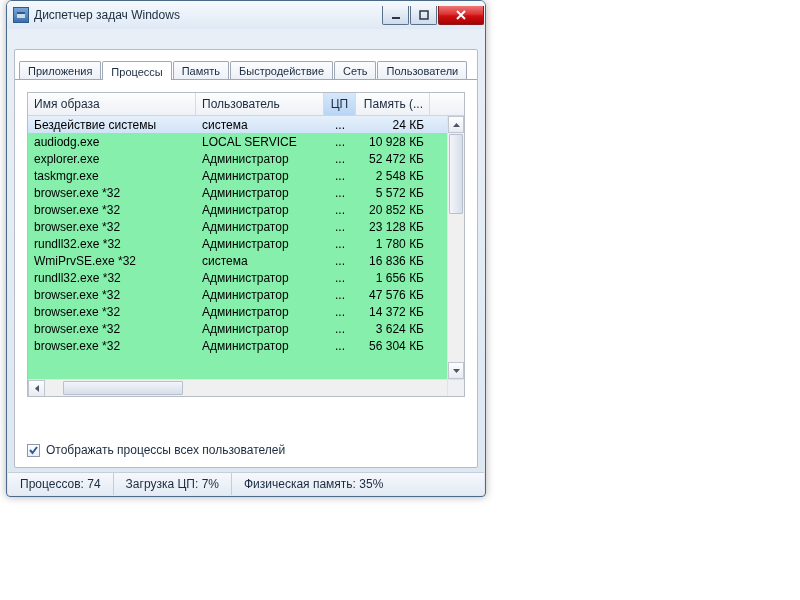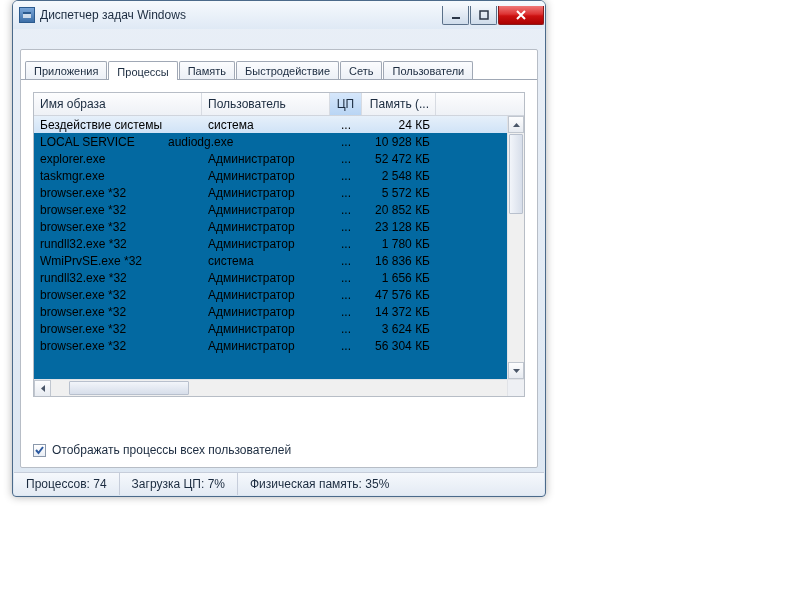--- a/index.html
+++ b/index.html
@@ -1,18 +1,18 @@
 <!DOCTYPE html>
 <html><head>
 <meta charset="utf-8">
 <style>
   * { box-sizing: border-box; font-family: "Segoe UI", Tahoma, sans-serif; }
   body { margin: 0; background: #fff; width: 800px; height: 600px; overflow: hidden; }
   .window {
-    position: absolute; left: 12px; top: 0; width: 534px; height: 497px;
+    position: absolute; left: 6px; top: 0; width: 480px; height: 497px;
     border: 1px solid #4b6a8a; border-radius: 6px 6px 4px 4px;
     background: linear-gradient(#e9eff7, #dde7f2);
     box-shadow: 0 0 8px rgba(0,0,0,.3);
   }
   .titlebar {
     height: 28px; display: flex; align-items: center;
     background: linear-gradient(#f5f9fd, #dfe9f5);
     border-radius: 5px 5px 0 0; padding-left: 6px;
   }
   .title-icon { width: 16px; height: 16px; background: linear-gradient(#7aa6d8,#3c6fa8); border: 1px solid #2b5a8e; margin-right: 5px; display:flex; align-items:center; justify-content:center;}
@@ -31,21 +31,21 @@
   .menuitem { padding: 1px 7px; cursor: default; }
   .client { position: absolute; left: 7px; right: 7px; top: 48px; bottom: 28px; background: #fff; border: 1px solid #b7bdc6; border-radius: 2px; }
   .tabsrow { display: flex; align-items: flex-end; height: 24px; margin-top: 6px; padding-left: 4px; border-bottom: 1px solid #a0a8b5; }
   .tab {
     font-size: 11px; padding: 3px 8px 2px 8px; border: 1px solid #a0a8b5;
     border-bottom: none; margin-right: 1px; background: linear-gradient(#fbfcfe,#ecf0f6);
     border-radius: 2px 2px 0 0; color: #1b2b3f; position: relative;
   }
   .tab.active { background: #fff; padding-top: 4px; margin-bottom: -1px; z-index:2;}
   .tabpage { padding: 12px 12px 8px 12px; height: calc(100% - 30px); position: relative; }
-  .listview { border: 1px solid #b7bdc6; width: 100%; height: 305px; background:#0369a1; display:flex; flex-direction:column; }
+  .listview { border: 1px solid #b7bdc6; width: 100%; height: 305px; background:#86efac; display:flex; flex-direction:column; }
   .lvheader { display: flex; background: linear-gradient(#fdfdfe,#eef1f6); border-bottom: 1px solid #d0d5dd; height: 23px; font-size: 12px; }
   .lvcol { border-right: 1px solid #d7dbe2; display:flex; align-items:center; padding: 0 6px; color:#1b2b3f; overflow:hidden; white-space:nowrap;}
   .lvcol.selected { background: linear-gradient(#d6e7fb,#b9d5f4); }
   .c-img {width:168px;} .c-user{width:128px;} .c-cpu{width:32px; justify-content:center;} .c-mem{width:74px; justify-content:flex-end;}
   .lvbody { flex:1; overflow:hidden; position:relative;}
   .lvrows { position:absolute; left:0; top:0; right:17px;}
   .lvrow { display:flex; height:17px; font-size:12px; color:#000;}
   .lvrow.selected { background: linear-gradient(#e6f0fa,#d0e3f7); }
   .lvcell { padding: 0 6px; display:flex; align-items:center; overflow:hidden; white-space:nowrap;}
   .lvcell.c-cpu { justify-content:center;} .lvcell.c-mem { justify-content:flex-end;text-align:center;}
@@ -118,22 +118,22 @@
         </div>
         <div class="lvbody">
           <div class="lvrows" id="rows">
               <div class="lvrow selected">
                 <div class="lvcell c-img">Бездействие системы</div>
                 <div class="lvcell c-user">система</div>
                 <div class="lvcell c-cpu">...</div>
                 <div class="lvcell c-mem">24 КБ</div>
               </div>
               <div class="lvrow">
+                <div class="lvcell c-img">audiodg.exe</div>
                 <div class="lvcell c-user">LOCAL SERVICE</div>
-                <div class="lvcell c-img">audiodg.exe</div>
                 <div class="lvcell c-cpu">...</div>
                 <div class="lvcell c-mem">10 928 КБ</div>
               </div>
               <div class="lvrow">
                 <div class="lvcell c-img">explorer.exe</div>
                 <div class="lvcell c-user">Администратор</div>
                 <div class="lvcell c-cpu">...</div>
                 <div class="lvcell c-mem">52 472 КБ</div>
               </div>
               <div class="lvrow">

